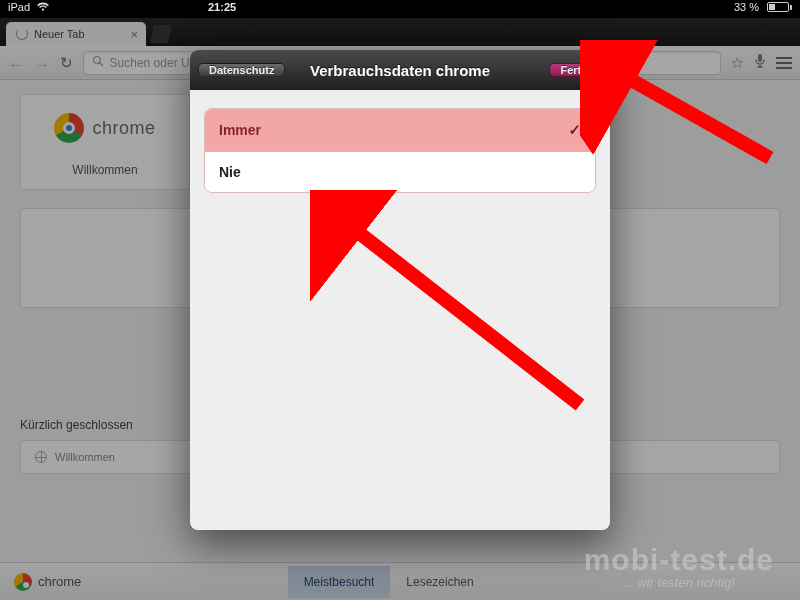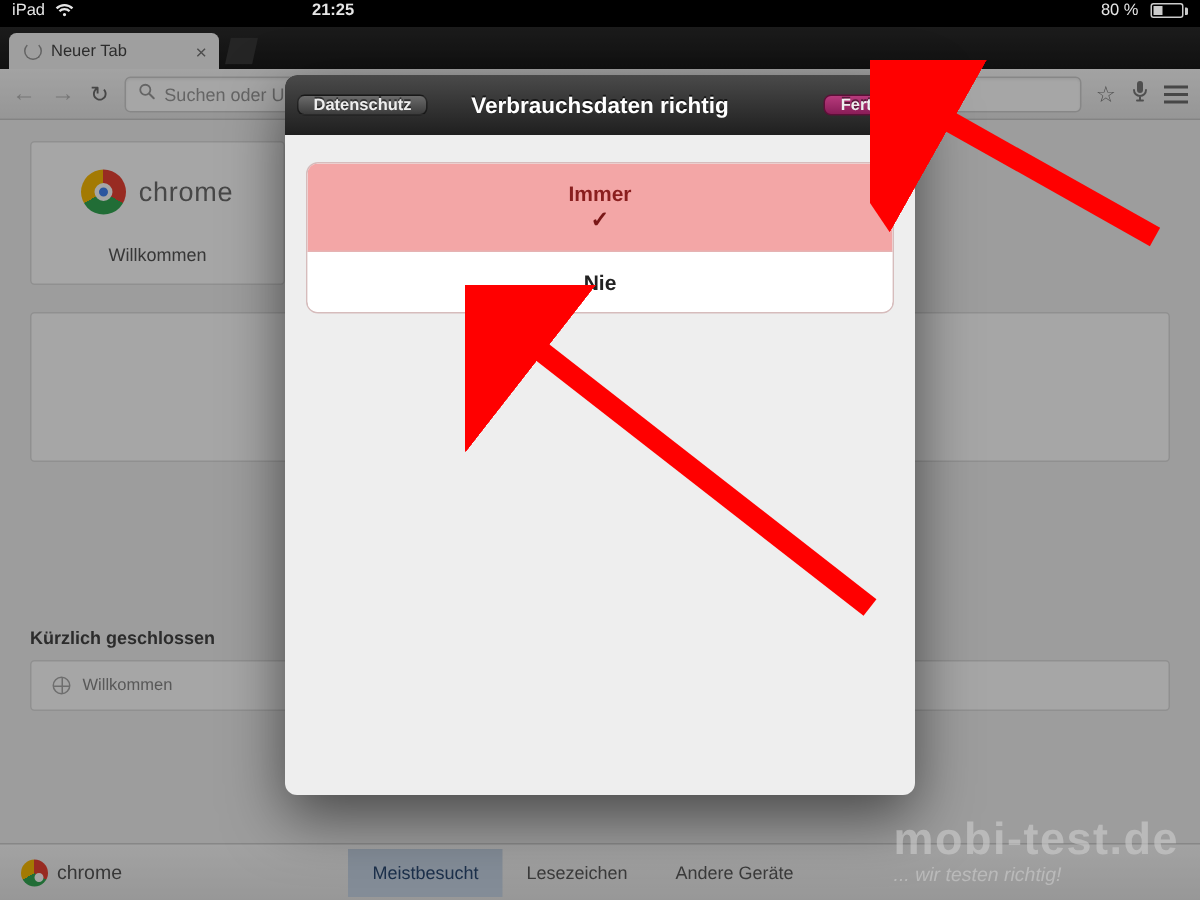--- a/index.html
+++ b/index.html
@@ -78,21 +78,21 @@
   .welcome { width:170px; text-align:center; padding:18px 8px 12px;}
   .chrome-logo { display:flex; align-items:center; justify-content:center; gap:8px; }
   .chrome-circle { width:30px; height:30px; border-radius:50%;
     background: conic-gradient(#ea4335 0 120deg, #34a853 120deg 240deg, #fbbc05 240deg 360deg);
     position:relative;}
   .chrome-circle::after{ content:""; position:absolute; inset:9px; background:#4285f4;
     border:3px solid #fff; border-radius:50%;}
   .chrome-word { font-size:18px; color:#6d6d6d; letter-spacing:0.5px;}
   .welcome-label { margin-top:20px; font-size:12px; color:#555;}
   .wide-card { margin-top:18px; height:100px;}
-  .section-title { margin-top:110px; font-size:12px; font-weight:700; color:#444;}
+  .section-title { margin-top:110px; font-size:12px; font-weight:400; color:#444;}
   .recent-card { margin-top:8px; padding:10px 14px; font-size:11px; color:#888;
     display:flex; align-items:center; gap:8px;}
   .globe { width:12px; height:12px; border:1.2px solid #aaa; border-radius:50%; position:relative;}
   .globe::before{ content:""; position:absolute; left:50%; top:0; bottom:0; width:1px; background:#aaa;}
   .globe::after{ content:""; position:absolute; top:50%; left:0; right:0; height:1px; background:#aaa;}
 
   
   .bottombar {
     position:absolute; left:0; right:0; bottom:0; height:38px;
     background:linear-gradient(#fafafa,#e9e9e9); border-top:1px solid #cfcfcf;
@@ -127,54 +127,53 @@
   }
   .modal-title { position:absolute; left:0; right:0; text-align:center;
     color:#fff; font-size:15px; font-weight:700; text-shadow:0 -1px 0 rgba(0,0,0,0.6);
     pointer-events:none;}
   .modal-body { padding:18px 14px;}
   .option-list { border:1px solid #d6bcbc; border-radius:8px; overflow:hidden; background:#fff;}
   .option {
     padding:12px 14px; font-size:14px; font-weight:700;
     display:flex; align-items:center; justify-content:space-between;
     border-bottom:1px solid #e6b3b3;
-    flex-direction:column;
   }
   .option:last-child { border-bottom:none;}
   .option.hl { background:#f3a6a6; color:#8a1f1f;}
   .option.plain { color:#222; background:#fff;}
   .check { font-size:15px; color:#7a1717;}
 
   
   .arrow { position:absolute; z-index:30; pointer-events:none;}
 
   
   .watermark {
-    position:absolute; right:14px; bottom:10px; z-index:40;
-    text-align:left; color:rgba(210,210,210,0.55);
+    position:absolute; right:26px; bottom:10px; z-index:40;
+    text-align:center; color:rgba(210,210,210,0.55);
     pointer-events:none;
   }
   .watermark .big { font-size:30px; font-weight:700; letter-spacing:1px;}
   .watermark .small { font-size:13px; font-style:italic; margin-top:-2px;}
 </style>
 </head>
 <body>
 
 <div class="status-bar">
   <div class="status-left">
     <span>iPad</span>
     <span class="wifi-icon">
       <svg viewBox="0 0 16 12" width="14" height="10">
           <path d="M8 10.5a1.3 1.3 0 100-2.6 1.3 1.3 0 000 2.6zM3.3 5.9a6.6 6.6 0 019.4 0l-1.3 1.3a4.8 4.8 0 00-6.8 0zM1 3.6a9.9 9.9 0 0114 0L13.7 5a8 8 0 00-11.4 0z" fill="#e6e6e6"></path>
         </svg>
     </span>
   </div>
   <div class="status-center">21:25</div>
   <div class="status-right">
-    <span>80 %</span>
+    <span>33 %</span>
     <span class="battery">
       <span class="battery-body">
           <span class="battery-fill"></span>
         </span>
         <span class="battery-cap"></span>
     </span>
   </div>
 </div>
 
 <div class="app">
@@ -233,32 +232,31 @@
   </div>
 
   <div class="bottombar">
     <div class="bottom-left">
       <span class="chrome-circle" style="width:18px;height:18px;"></span>
       <span>chrome</span>
     </div>
     <div class="bottom-tabs">
       <div class="btab active">Meistbesucht</div>
       <div class="btab">Lesezeichen</div>
-      <div class="btab">Andere Geräte</div>
     </div>
     <div style="width:90px"></div>
   </div>
 
   <div class="dim-overlay"></div>
 </div>
 
 <div class="modal">
   <div class="modal-header">
     <div class="hbtn back">Datenschutz</div>
-    <div class="modal-title">Verbrauchsdaten richtig</div>
+    <div class="modal-title">Verbrauchsdaten chrome</div>
     <div class="hbtn done">Fertig</div>
   </div>
   <div class="modal-body">
     <div class="option-list">
       <div class="option hl">
         <span>Immer</span>
         <span class="check">✓</span>
       </div>
       <div class="option plain">
         <span>Nie</span>

